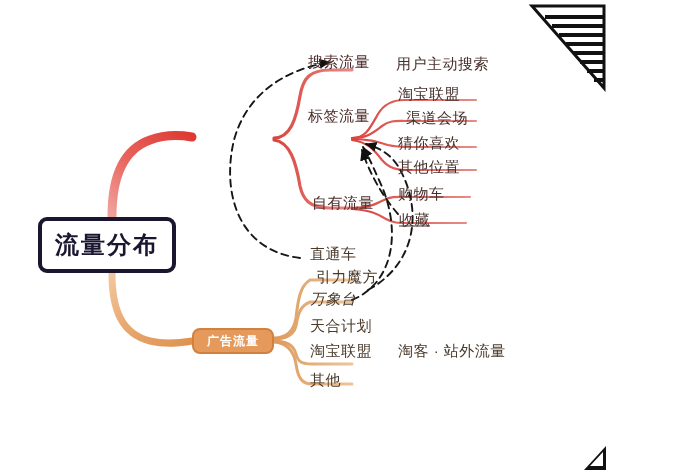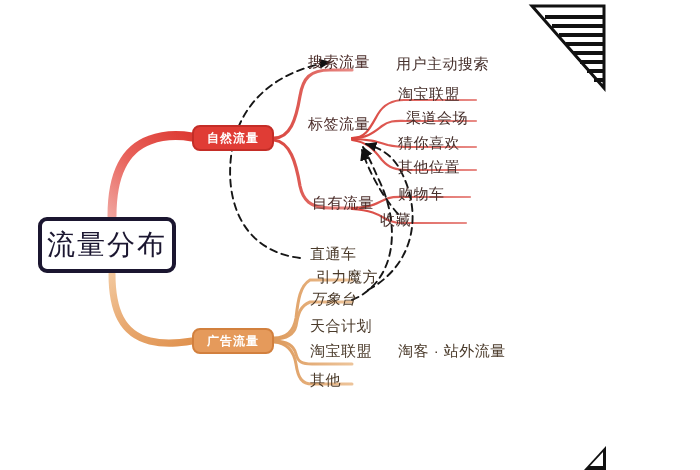--- a/index.html
+++ b/index.html
@@ -36,22 +36,22 @@
     border: 4px solid #1b1630;
     border-radius: 9px;
     background: #ffffff;
     box-sizing: border-box;
     display: flex;
     align-items: center;
     justify-content: center;
     z-index: 6;
   }
   .root-node .root-label {
-    font-size: 28px;
-    font-weight: normal;
+    font-size: 24px;
+    font-weight: bold;
     color: #1b1630;
     letter-spacing: 2px;
     white-space: nowrap;
   }
 
   
   .cap-node {
     position: absolute;
     box-sizing: border-box;
     display: flex;
@@ -181,47 +181,44 @@
     <g>
       <path d="M584,470 L606,446 L606,470 Z" fill="#111111"></path>
       <path d="M590,466 L603,452 L603,466 Z" fill="#ffffff"></path>
     </g>
   </svg>
 
   <div class="root-node">
     <span class="root-label">流量分布</span>
   </div>
 
-  <div class="cap-node cap-natural">
-    <span class="cap-label">自然流量</span>
-  </div>
 
   <div class="cap-node cap-ads">
     <span class="cap-label">广告流量</span>
   </div>
 
   <div class="leaf mid-red" style="left:308px; top:62px;">搜索流量</div>
 
-  <div class="leaf mid-red" style="left:308px; top:124px;font-family:Liberation Serif, serif;">标签流量</div>
+  <div class="leaf mid-red" style="left:308px; top:116px;font-family:Liberation Serif, serif;">标签流量</div>
 
   <div class="leaf mid-red" style="left:312px; top:203px;">自有流量</div>
 
   <div class="leaf tail-red" style="left:396px; top:64px;">用户主动搜索</div>
 
   <div class="leaf tail-red" style="left:398px; top:94px;">淘宝联盟</div>
 
   <div class="leaf tail-red" style="left:398px; top:118px;margin-left:8px;">渠道会场</div>
 
   <div class="leaf tail-red" style="left:398px; top:143px;">猜你喜欢</div>
 
   <div class="leaf tail-red" style="left:398px; top:167px;">其他位置</div>
 
   <div class="leaf tail-red" style="left:398px; top:194px;">购物车</div>
 
-  <div class="leaf tail-red" style="left:380px; top:220px;">收藏</div>
+  <div class="leaf tail-red" style="left:399px; top:220px;text-decoration:underline;">收藏</div>
 
   <div class="leaf mid-or" style="left:310px; top:254px;">直通车</div>
 
   <div class="leaf mid-or" style="left:310px; top:277px;margin-left:6px;">引力魔方</div>
 
   <div class="leaf mid-or" style="left:310px; top:299px;font-style:italic;">万象台</div>
 
   <div class="leaf mid-or" style="left:310px; top:326px;text-align:center;">天合计划</div>
 
   <div class="leaf mid-or" style="left:310px; top:351px;">淘宝联盟</div>

